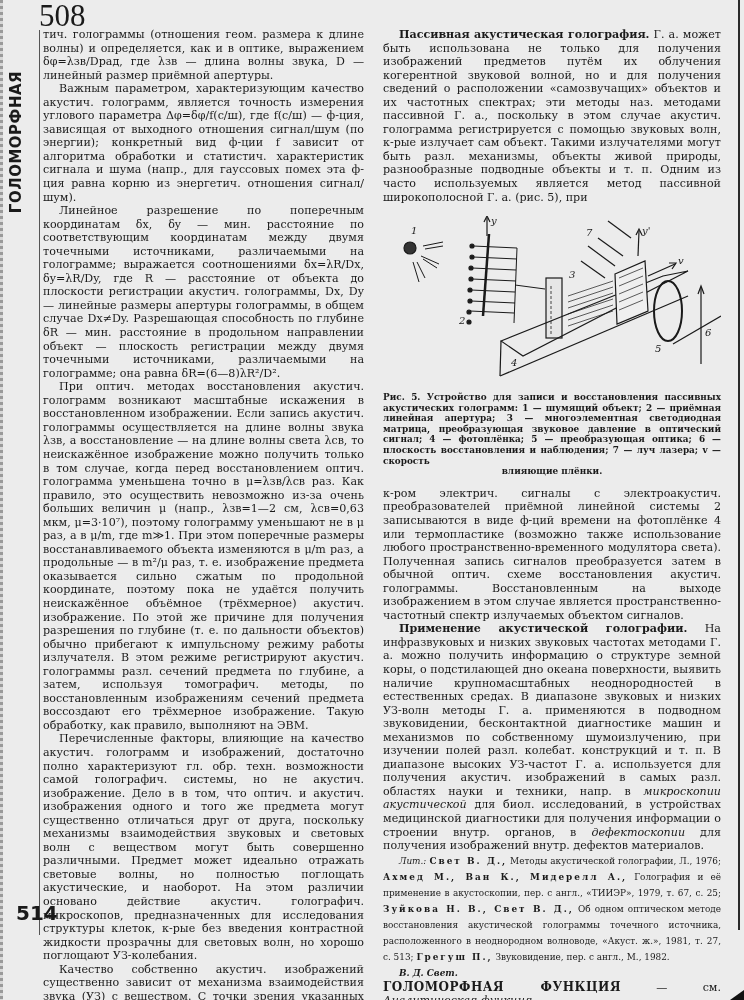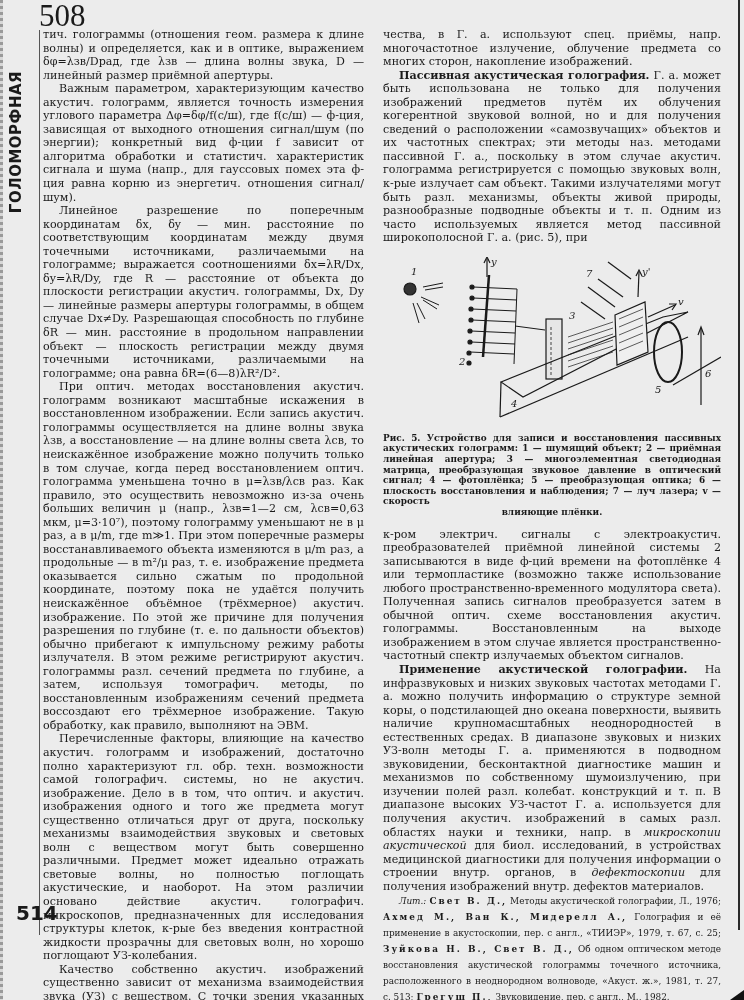--- a/index.html
+++ b/index.html
@@ -87,21 +87,20 @@
 <div class="col col-left">
   <p>тич. голограммы (отношения геом. размера к длине волны) и определяется, как и в оптике, выражением δφ=λзв/Dрад, где λзв — длина волны звука, D — линейный размер приёмной апертуры.</p>
   <p class="indent">Важным параметром, характеризующим качество акустич. голограмм, является точность измерения углового параметра Δφ=δφ/f(с/ш), где f(с/ш) — ф-ция, зависящая от выходного отношения сигнал/шум (по энергии); конкретный вид ф-ции f зависит от алгоритма обработки и статистич. характеристик сигнала и шума (напр., для гауссовых помех эта ф-ция равна корню из энергетич. отношения сигнал/шум).</p>
   <p class="indent">Линейное разрешение по поперечным координатам δx, δy — мин. расстояние по соответствующим координатам между двумя точечными источниками, различаемыми на голограмме; выражается соотношениями δx=λR/Dx, δy=λR/Dy, где R — расстояние от объекта до плоскости регистрации акустич. голограммы, Dx, Dy — линейные размеры апертуры голограммы, в общем случае Dx≠Dy. Разрешающая способность по глубине δR — мин. расстояние в продольном направлении объект — плоскость регистрации между двумя точечными источниками, различаемыми на голограмме; она равна δR=(6—8)λR²/D².</p>
   <p class="indent">При оптич. методах восстановления акустич. голограмм возникают масштабные искажения в восстановленном изображении. Если запись акустич. голограммы осуществляется на длине волны звука λзв, а восстановление — на длине волны света λсв, то неискажённое изображение можно получить только в том случае, когда перед восстановлением оптич. голограмма уменьшена точно в μ=λзв/λсв раз. Как правило, это осуществить невозможно из-за очень больших величин μ (напр., λзв=1—2 см, λсв=0,63 мкм, μ=3·10⁷), поэтому голограмму уменьшают не в μ раз, а в μ/m, где m≫1. При этом поперечные размеры восстанавливаемого объекта изменяются в μ/m раз, а продольные — в m²/μ раз, т. е. изображение предмета оказывается сильно сжатым по продольной координате, поэтому пока не удаётся получить неискажённое объёмное (трёхмерное) акустич. изображение. По этой же причине для получения разрешения по глубине (т. е. по дальности объектов) обычно прибегают к импульсному режиму работы излучателя. В этом режиме регистрируют акустич. голограммы разл. сечений предмета по глубине, а затем, используя томографич. методы, по восстановленным изображениям сечений предмета воссоздают его трёхмерное изображение. Такую обработку, как правило, выполняют на ЭВМ.</p>
   <p class="indent">Перечисленные факторы, влияющие на качество акустич. голограмм и изображений, достаточно полно характеризуют гл. обр. техн. возможности самой голографич. системы, но не акустич. изображение. Дело в в том, что оптич. и акустич. изображения одного и того же предмета могут существенно отличаться друг от друга, поскольку механизмы взаимодействия звуковых и световых волн с веществом могут быть совершенно различными. Предмет может идеально отражать световые волны, но полностью поглощать акустические, и наоборот. На этом различии основано действие акустич. голографич. микроскопов, предназначенных для исследования структуры клеток, к-рые без введения контрастной жидкости прозрачны для световых волн, но хорошо поглощают УЗ-колебания.</p>
   <p class="indent">Качество собственно акустич. изображений существенно зависит от механизма взаимодействия звука (УЗ) с веществом. С точки зрения указанных количеств. параметров звуковые изображения всегда «хуже» оптических, поскольку волновые размеры акустич. голограмм имеют порядок не более (100—1000), а в оптич. случае волновые размеры голограмм легко могут быть доведены до 10⁵—10⁶ (напр., фотопластинка размером 240×240 мм² при λсв=0,63 мкм имеет волновой размер 4·10⁵). Для того чтобы частично обойти эту трудность и получить изображение удовлетворит. ка-</p>
 </div>
 
 <div class="col col-right">
-  <p>чества, в Г. а. используют спец. приёмы, напр. многочастотное излучение, облучение предмета со многих сторон, накопление изображений.</p>
   <p class="indent"><span class="bold">Пассивная акустическая голография.</span><span> Г. а. может быть использована не только для получения изображений предметов путём их облучения когерентной звуковой волной, но и для получения сведений о расположении «самозвучащих» объектов и их частотных спектрах; эти методы наз. методами пассивной Г. а., поскольку в этом случае акустич. голограмма регистрируется с помощью звуковых волн, к-рые излучает сам объект. Такими излучателями могут быть разл. механизмы, объекты живой природы, разнообразные подводные объекты и т. п. Одним из часто используемых является метод пассивной широкополосной Г. а. (рис. 5), при</span></p>
 
   <div class="figure">
     <svg viewBox="0 0 338 168">
       <g stroke="#1a1a1a" fill="none" stroke-width="1.2">
 
         <circle cx="27" cy="32" r="6" fill="#333"></circle>
         <g stroke-width="1">
           <line x1="40" y1="30" x2="60" y2="26"></line>
             <line x1="42" y1="33" x2="60" y2="30"></line>

